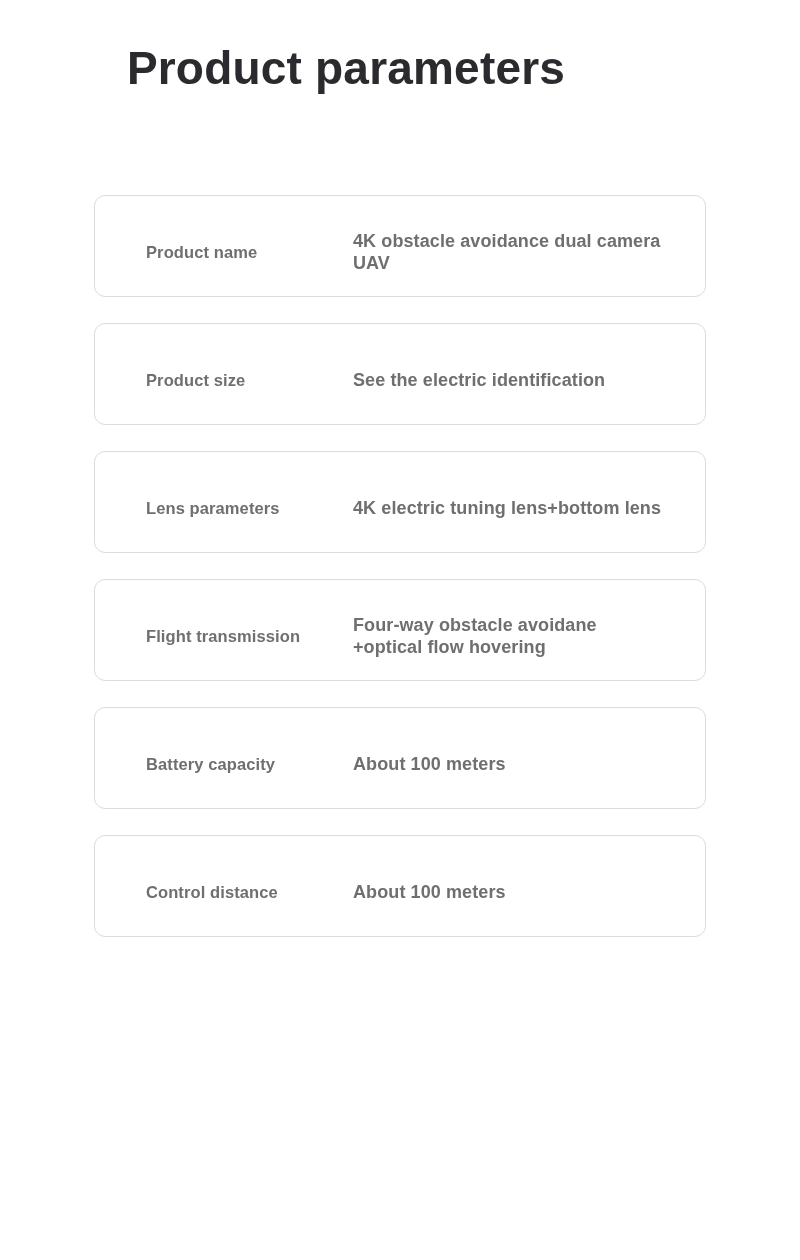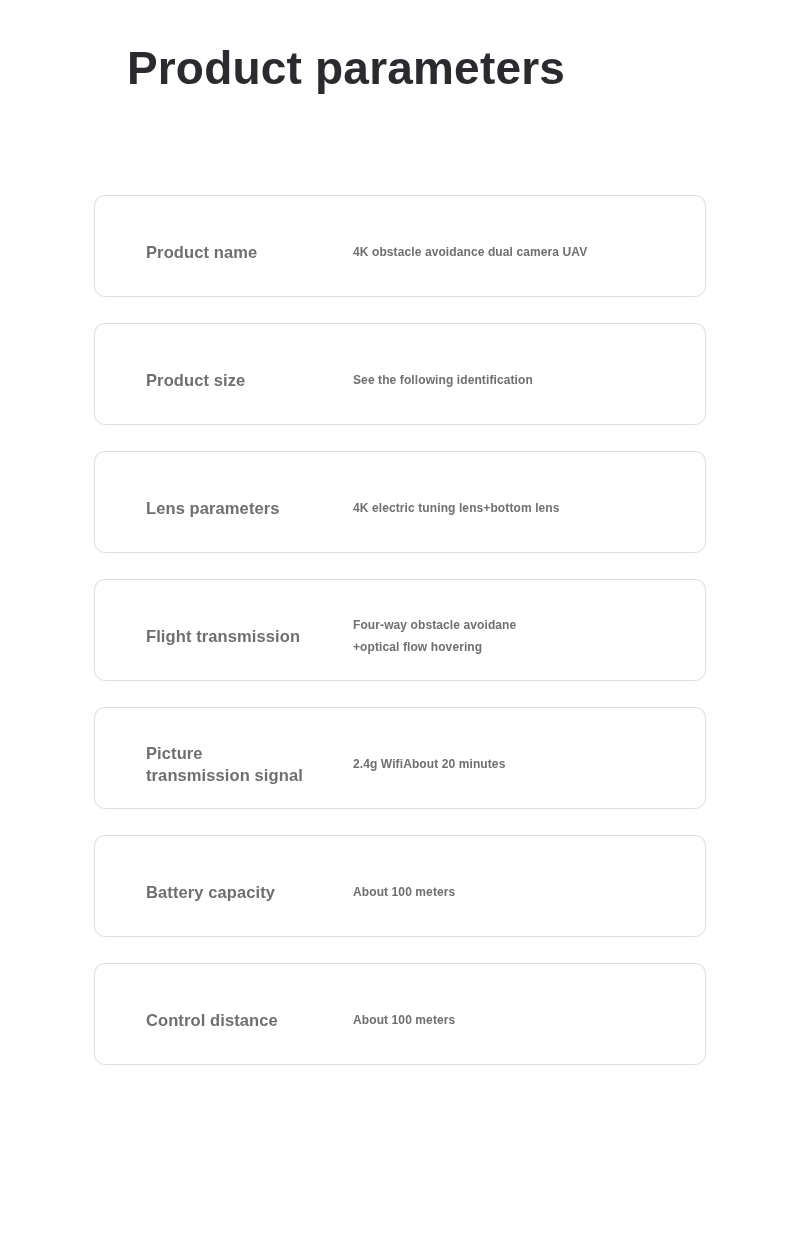--- a/index.html
+++ b/index.html
@@ -81,21 +81,21 @@
     white-space: pre-line;
     letter-spacing: 0.1px;
   }
 
   .spec-value {
     position: absolute;
     left: 258px;
     top: 50%;
     transform: translateY(-50%);
     margin-top: 6px;
-    font-size: 12px;
+    font-size: 18px;
     color: #6f6f6f;
     line-height: 22px;
     white-space: pre-line;
     letter-spacing: 0.1px;
     max-width: 345px;
   }
 </style>
 </head>
 <body>
 
@@ -108,46 +108,39 @@
     <div class="spec-card">
       <div class="spec-inner">
         <div class="spec-label">Product name</div>
         <div class="spec-value">4K obstacle avoidance dual camera UAV</div>
       </div>
     </div>
 
     <div class="spec-card">
       <div class="spec-inner">
         <div class="spec-label">Product size</div>
-        <div class="spec-value">See the following identification</div>
+        <div class="spec-value">See the electric identification</div>
       </div>
     </div>
 
     <div class="spec-card">
       <div class="spec-inner">
         <div class="spec-label">Lens parameters</div>
         <div class="spec-value">4K electric tuning lens+bottom lens</div>
       </div>
     </div>
 
     <div class="spec-card">
       <div class="spec-inner">
         <div class="spec-label">Flight transmission</div>
         <div class="spec-value">Four-way obstacle avoidane
 +optical flow hovering</div>
       </div>
     </div>
 
-    <div class="spec-card">
-      <div class="spec-inner">
-        <div class="spec-label">Picture
-transmission signal</div>
-        <div class="spec-value">2.4g WifiAbout 20 minutes</div>
-      </div>
-    </div>
 
 
     <div class="spec-card">
       <div class="spec-inner">
         <div class="spec-label">Battery capacity</div>
         <div class="spec-value">About 100 meters</div>
       </div>
     </div>
 
     <div class="spec-card">

